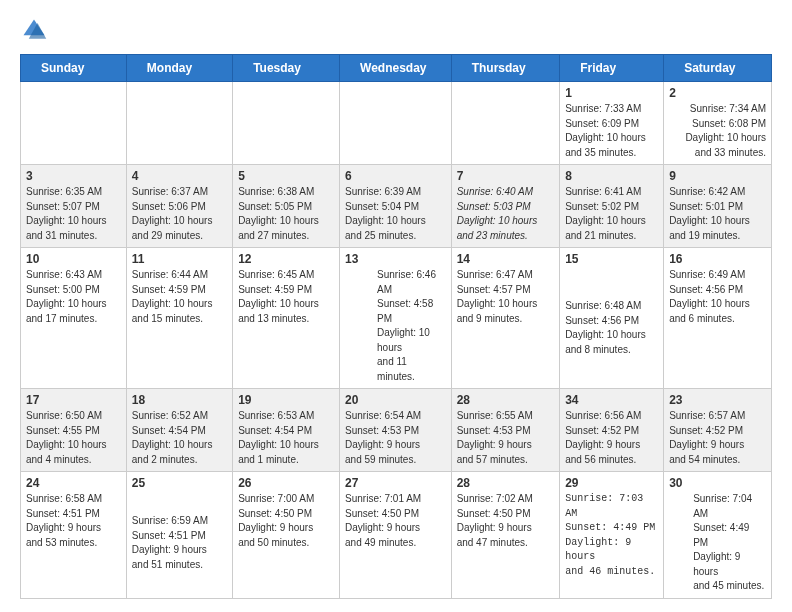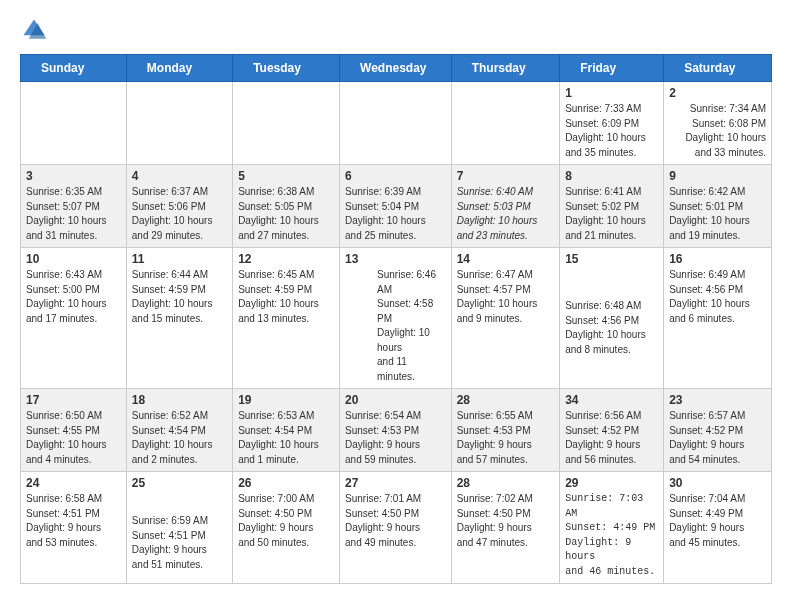--- a/index.html
+++ b/index.html
@@ -340,21 +340,21 @@
           </td>
           <td>
             <span class="day-num">29</span>
             <div class="day-info" style="white-space: pre-line; font-family: Liberation Mono, monospace;">Sunrise: 7:03 AM
 Sunset: 4:49 PM
 Daylight: 9 hours
 and 46 minutes.</div>
           </td>
           <td>
             <span class="day-num">30</span>
-            <div class="day-info" style="white-space: pre-line;">Sunrise: 7:04 AM
+            <div class="day-info" style="white-space: pre-line; margin-left: 24px;">Sunrise: 7:04 AM
 Sunset: 4:49 PM
 Daylight: 9 hours
 and 45 minutes.</div>
           </td>
         </tr>
       </tbody>
   </table>
 </div>
 
 </body></html>

